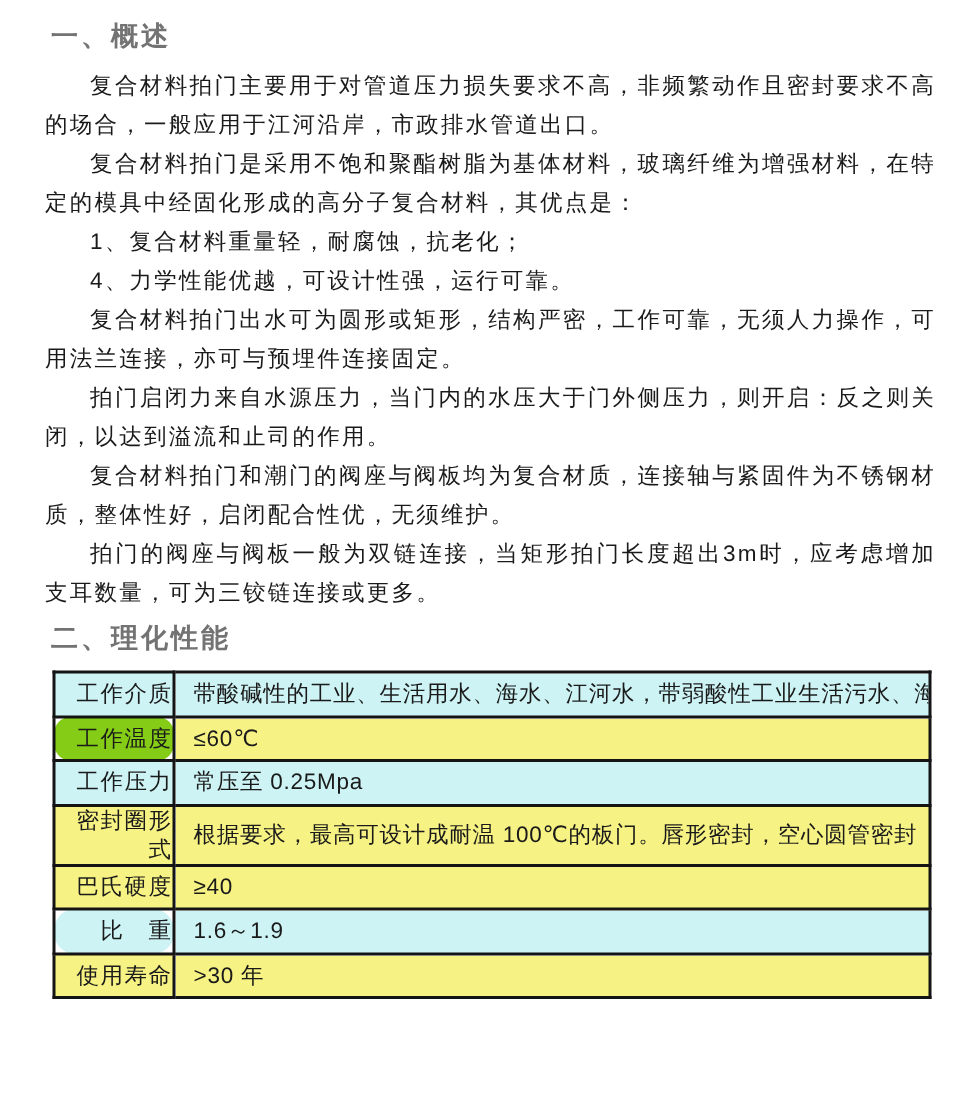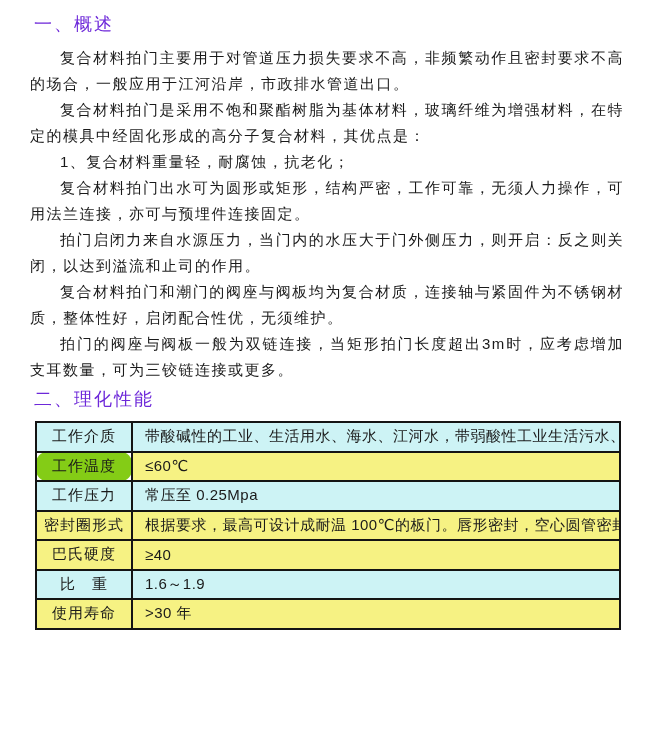--- a/index.html
+++ b/index.html
@@ -18,22 +18,22 @@
   }
   .page {
     width: 650px;
     height: 744px;
     padding: 8px 26px 0 30px;
     overflow: hidden;
     background: var(--background);
   }
   .heading {
     font-size: 18px;
-    font-weight: normal;
-    color: #6d28d9;
+    font-weight: bold;
+    color: #737373;
     letter-spacing: 2px;
     margin: 4px 0 9px 4px;
   }
   .heading2 {
     margin-bottom: 10px;
   }
   .para {
     font-size: 15px;
     line-height: 26px;
     text-indent: 2em;
@@ -50,42 +50,43 @@
   }
   table.props, table.props td {
     border: 2px solid var(--table-border);
   }
   table.props td {
     height: 29.5px;
     font-size: 15px;
     vertical-align: middle;
   }
   td.cell-label {
-    width: 96px;
-    text-align: center;
+    width: 80px;
+    text-align: right;
     letter-spacing: 1px;
   }
   td.cell-value {
     padding-left: 12px;
     font-size: 14px;
     letter-spacing: 0.5px;
     white-space: nowrap;
     overflow: hidden;
   }
 </style>
 </head>
 <body>
 
 <div class="page">
 
   <div class="heading">一、概述</div>
 
   <p class="para">复合材料拍门主要用于对管道压力损失要求不高，非频繁动作且密封要求不高的场合，一般应用于江河沿岸，市政排水管道出口。</p>
   <p class="para">复合材料拍门是采用不饱和聚酯树脂为基体材料，玻璃纤维为增强材料，在特定的模具中经固化形成的高分子复合材料，其优点是：</p>
   <p class="para">1、复合材料重量轻，耐腐蚀，抗老化；</p>
+  <p class="para">4、力学性能优越，可设计性强，运行可靠。</p>
   <p class="para">复合材料拍门出水可为圆形或矩形，结构严密，工作可靠，无须人力操作，可用法兰连接，亦可与预埋件连接固定。</p>
   <p class="para">拍门启闭力来自水源压力，当门内的水压大于门外侧压力，则开启：反之则关闭，以达到溢流和止司的作用。</p>
   <p class="para">复合材料拍门和潮门的阀座与阀板均为复合材质，连接轴与紧固件为不锈钢材质，整体性好，启闭配合性优，无须维护。</p>
   <p class="para">拍门的阀座与阀板一般为双链连接，当矩形拍门长度超出3m时，应考虑增加支耳数量，可为三铰链连接或更多。</p>
 
   <div class="heading heading2">二、理化性能</div>
 
   <table class="props">
     <tbody>
       <tr>
@@ -102,21 +103,21 @@
       </tr>
       <tr>
         <td class="cell-label" style="background-color: rgb(246, 242, 131);">密封圈形式</td>
         <td class="cell-value" style="background-color: rgb(246, 242, 131);">根据要求，最高可设计成耐温 100℃的板门。唇形密封，空心圆管密封</td>
       </tr>
       <tr>
         <td class="cell-label" style="background-color: rgb(246, 242, 131);">巴氏硬度</td>
         <td class="cell-value" style="background-color: rgb(246, 242, 131);">≥40</td>
       </tr>
       <tr>
-        <td class="cell-label" style="background-color: rgb(205, 243, 245);">比　重</td>
+        <td class="cell-label" style="background-color: rgb(205, 243, 245); border-radius: 14px;">比　重</td>
         <td class="cell-value" style="background-color: rgb(205, 243, 245); margin-left: 20px;">1.6～1.9</td>
       </tr>
       <tr>
         <td class="cell-label" style="background-color: rgb(246, 242, 131);">使用寿命</td>
         <td class="cell-value" style="background-color: rgb(246, 242, 131);">&gt;30 年</td>
       </tr>
     </tbody>
   </table>
 
 </div>

